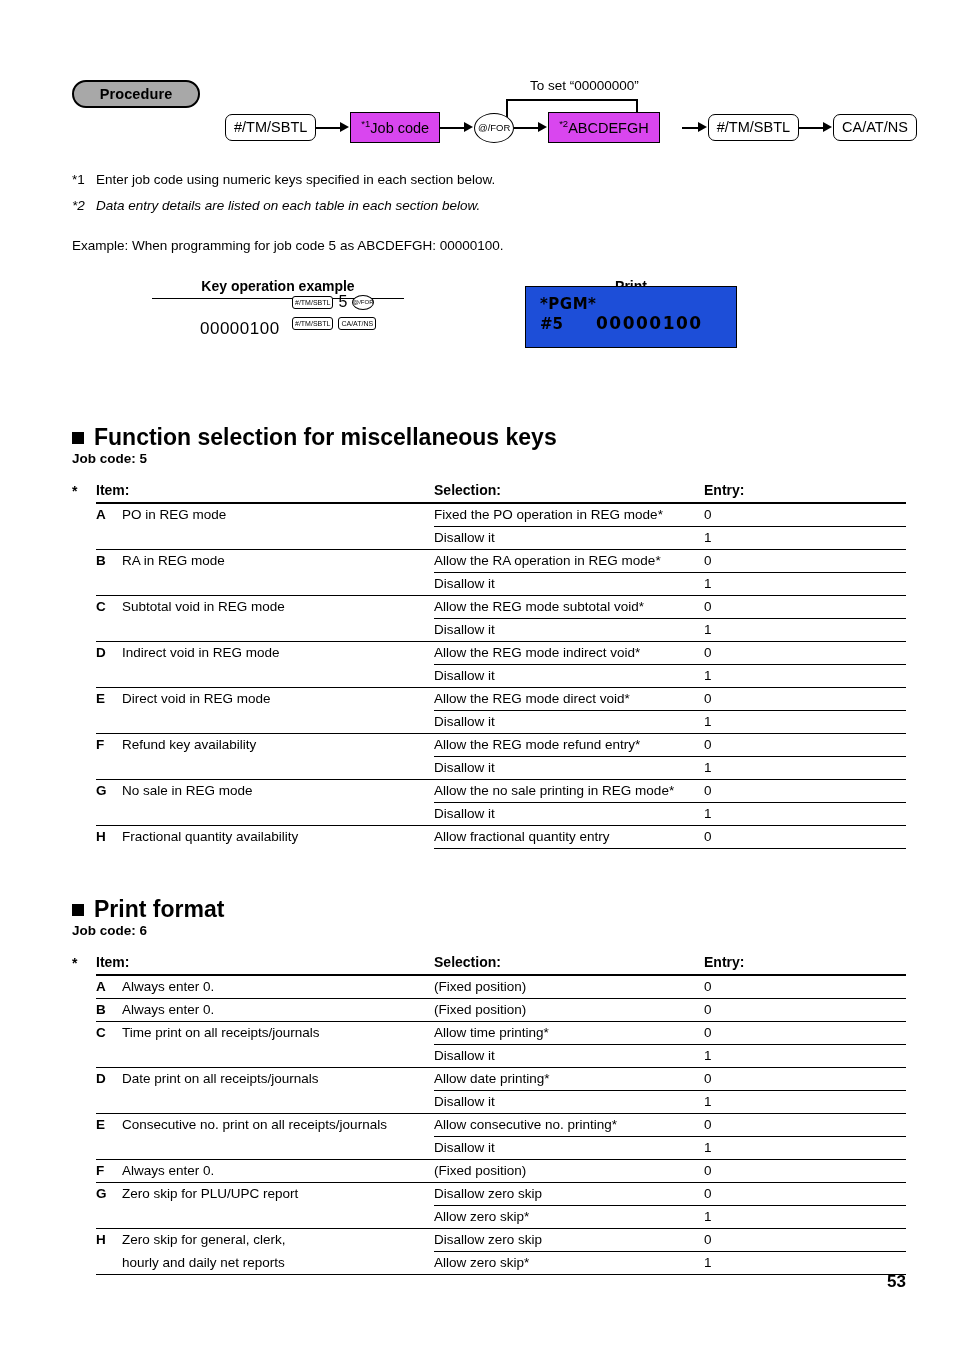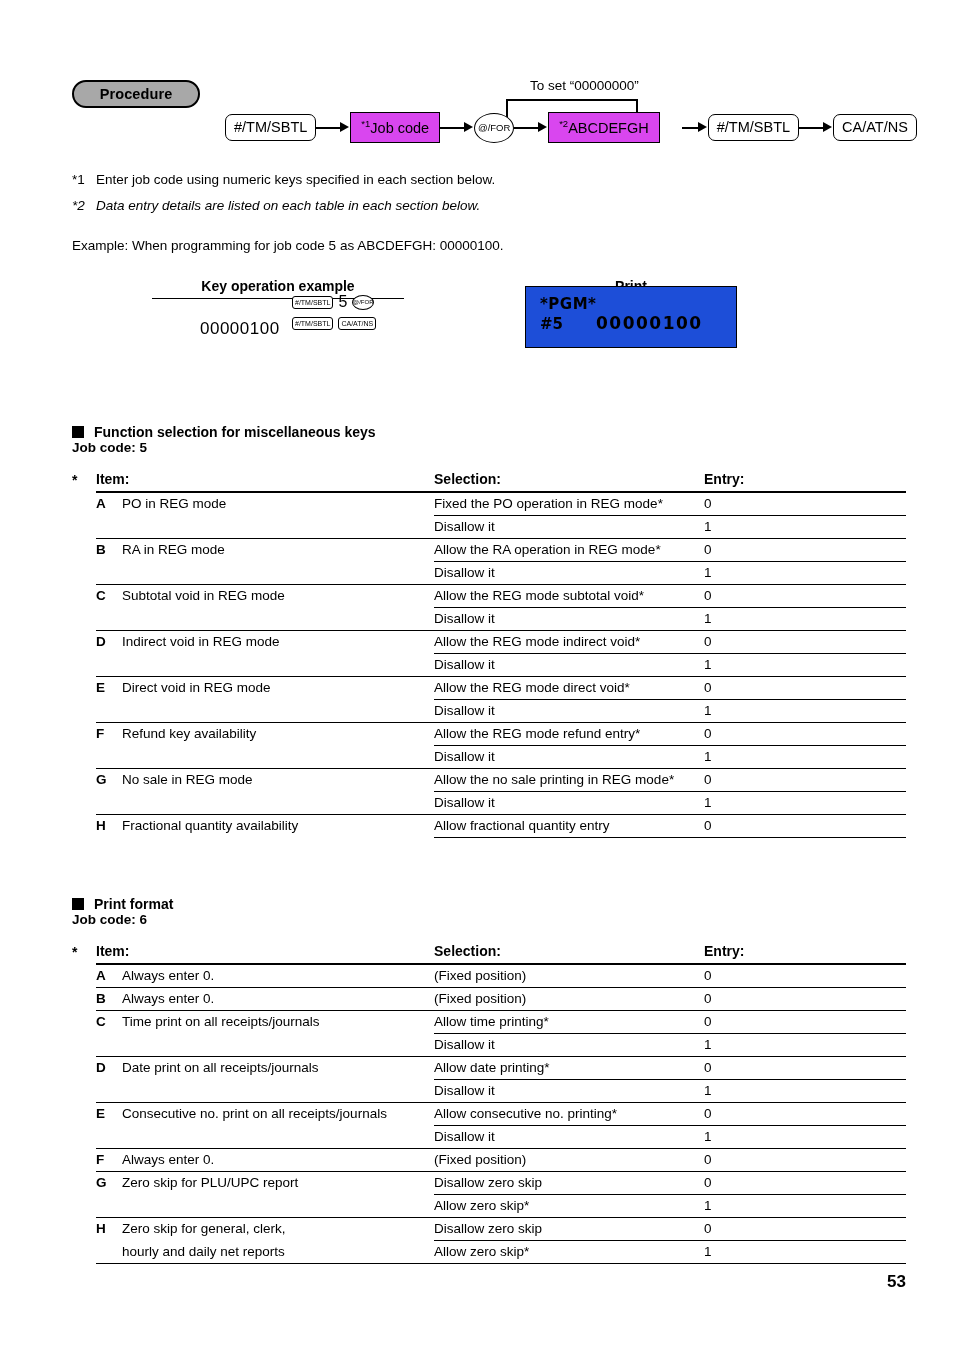--- a/index.html
+++ b/index.html
@@ -107,21 +107,21 @@
     position:absolute; left:14px; top:28px;
     font-family:"DejaVu Sans", sans-serif; font-weight:bold; font-size:15px;
   }
   .print-box .l2b {
     position:absolute; left:70px; top:26px;
     font-family:"DejaVu Sans", sans-serif; font-weight:bold; font-size:17px; letter-spacing:1.5px;
   }
 
   
   .section { position:absolute; left:72px; width:834px; }
-  .sec-title { font-weight:bold; font-size:14px; display:flex; align-items:center; gap:10px; }
+  .sec-title { font-weight:bold; font-size:23px; display:flex; align-items:center; gap:10px; }
   .sq { display:inline-block; width:12px; height:12px; background:#000; }
   .jobcode { font-weight:bold; font-size:13.5px; }
 
   
   table.spec { border-collapse:collapse; width:834px; margin-top:16px; table-layout:fixed; }
   table.spec col.c-star { width:24px; }
   table.spec col.c-letter { width:26px; }
   table.spec col.c-item { width:312px; }
   table.spec col.c-sel { width:270px; }
   table.spec col.c-entry { width:202px; }

